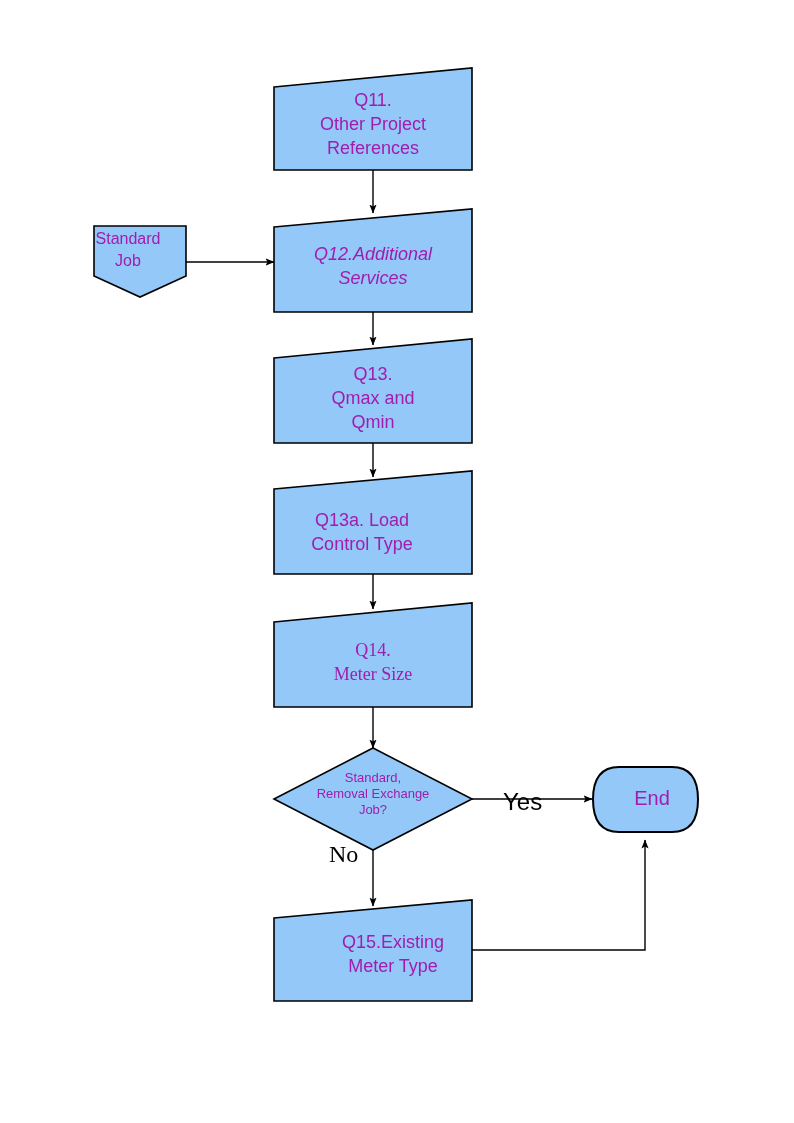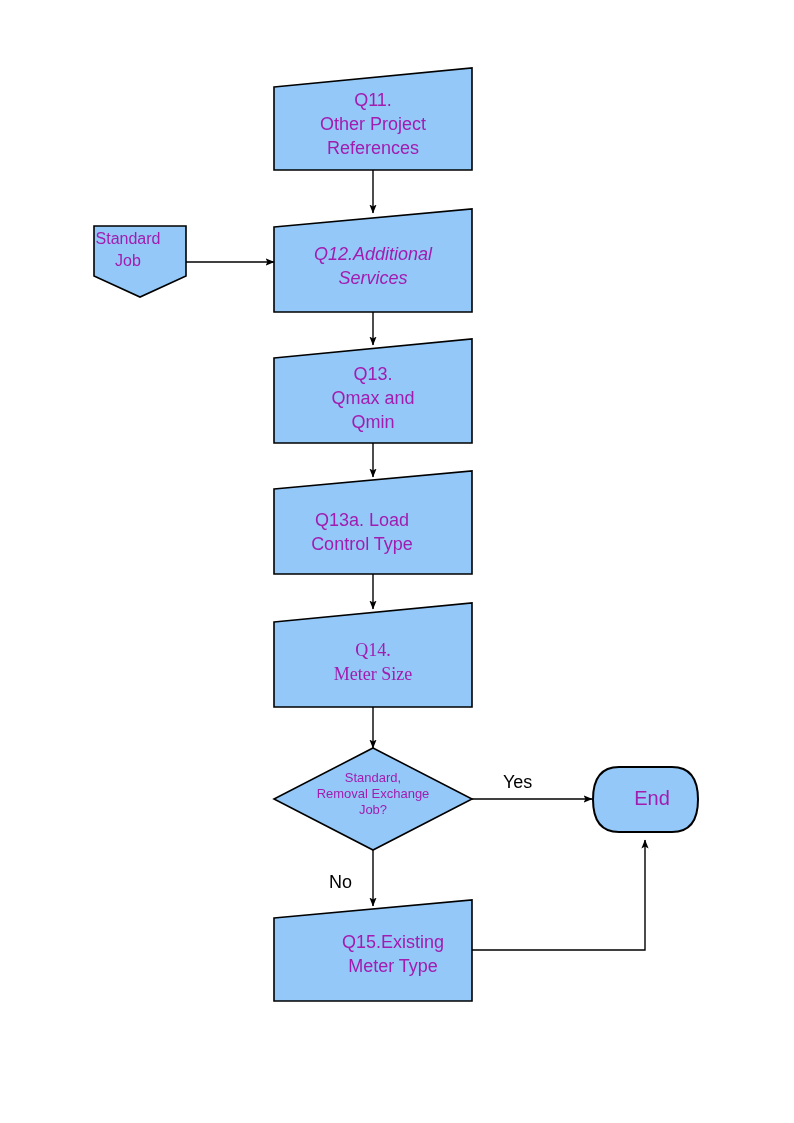--- a/index.html
+++ b/index.html
@@ -28,35 +28,36 @@
     font-family: "Liberation Sans", sans-serif;
     white-space: pre-line;
     pointer-events: none;
     line-height: 24px;
     font-size: 18px;
   }
   .edge-label {
     position: absolute;
     color: #000000;
     font-family: "Liberation Sans", sans-serif;
-    font-size: 18px;
+    font-size: 24px;
     line-height: 20px;
     white-space: nowrap;
+    margin-top: 20px;
   }
   .lbl-q11   { left: 274px; top: 88px;  width: 198px; }
   .lbl-q12   { left: 274px; top: 242px; width: 198px; font-style: italic; }
   .lbl-q13   { left: 274px; top: 362px; width: 198px; }
   .lbl-q13a  { left: 274px; top: 508px; width: 176px; }
   .lbl-q14   { left: 274px; top: 638px; width: 198px; font-family: Liberation Serif, serif; }
   .lbl-q15   { left: 274px; top: 930px; width: 238px; }
   .lbl-std   { left: 82px;  top: 228px; width: 92px;  font-size: 16px; line-height: 22px; }
   .lbl-dec   { left: 274px; top: 770px; width: 198px; font-size: 13px; line-height: 16px; }
   .lbl-end   { left: 593px; top: 785px; width: 118px; font-size: 20px; line-height: 26px; }
   .lbl-yes   { left: 503px; top: 772px; }
-  .lbl-no    { left: 329px; top: 872px; }
+  .lbl-no    { left: 329px; top: 824px; font-family: Liberation Serif, serif; }
 </style>
 </head>
 <body>
 
 <div id="flow-root">
 
   <svg id="flow-canvas" viewBox="0 0 794 1123">
     <defs>
       <marker id="arrowhead" markerWidth="10" markerHeight="10" refX="8.5" refY="4" orient="auto" markerUnits="userSpaceOnUse">
         <path d="M 0 0.4 L 9 4 L 0 7.6 L 2 4 Z" fill="#000000"></path>

